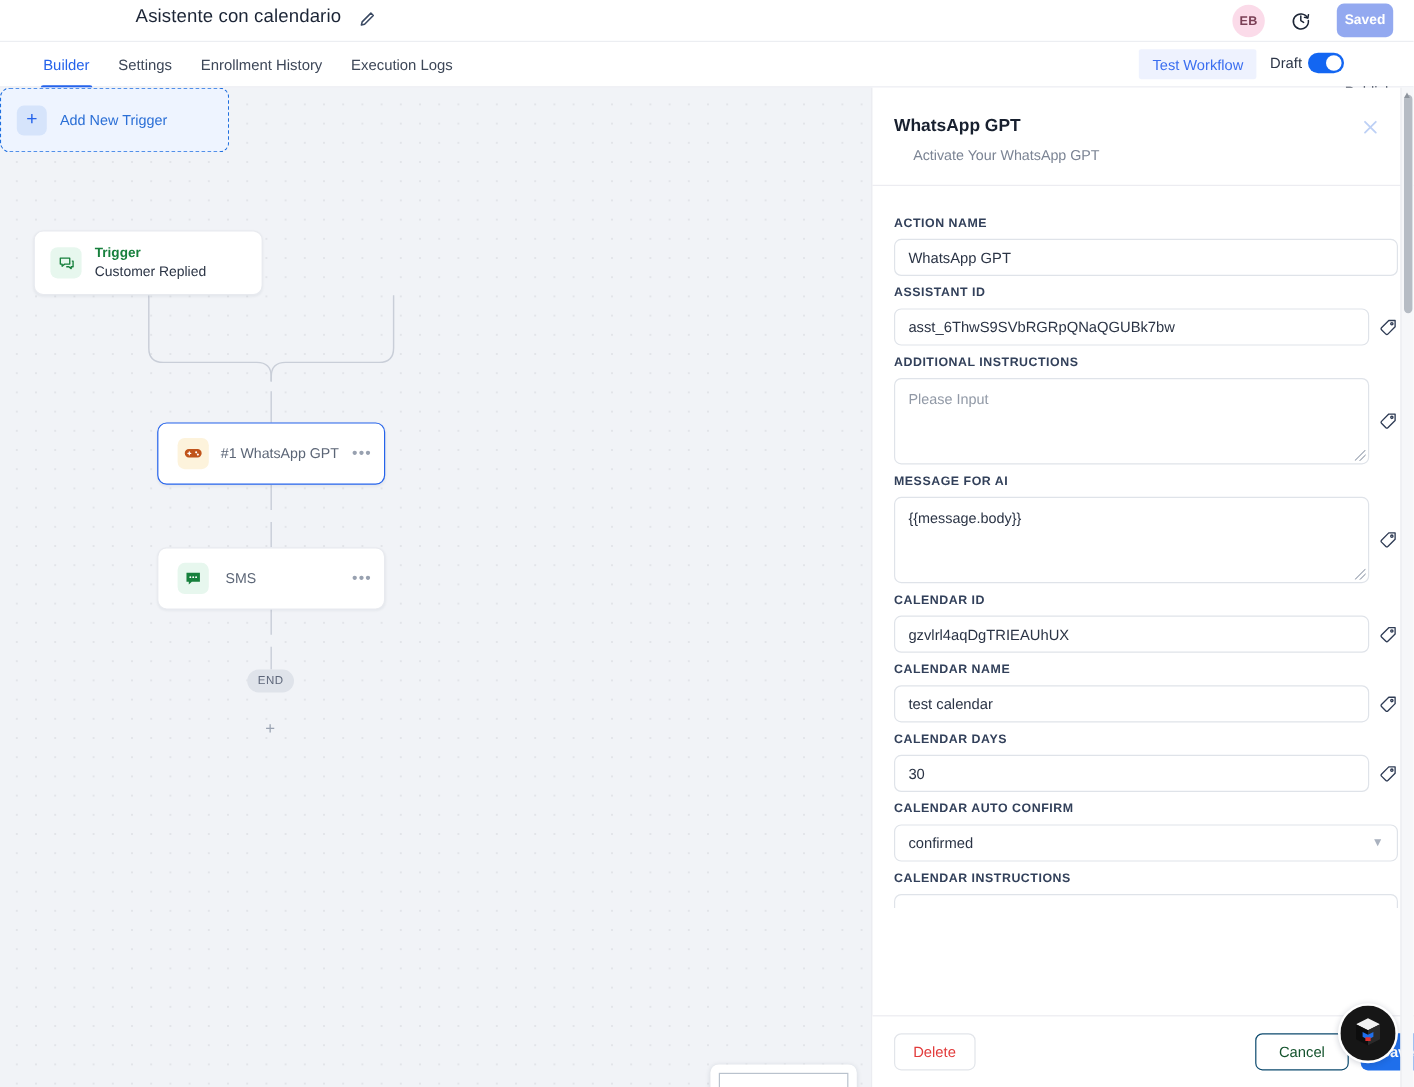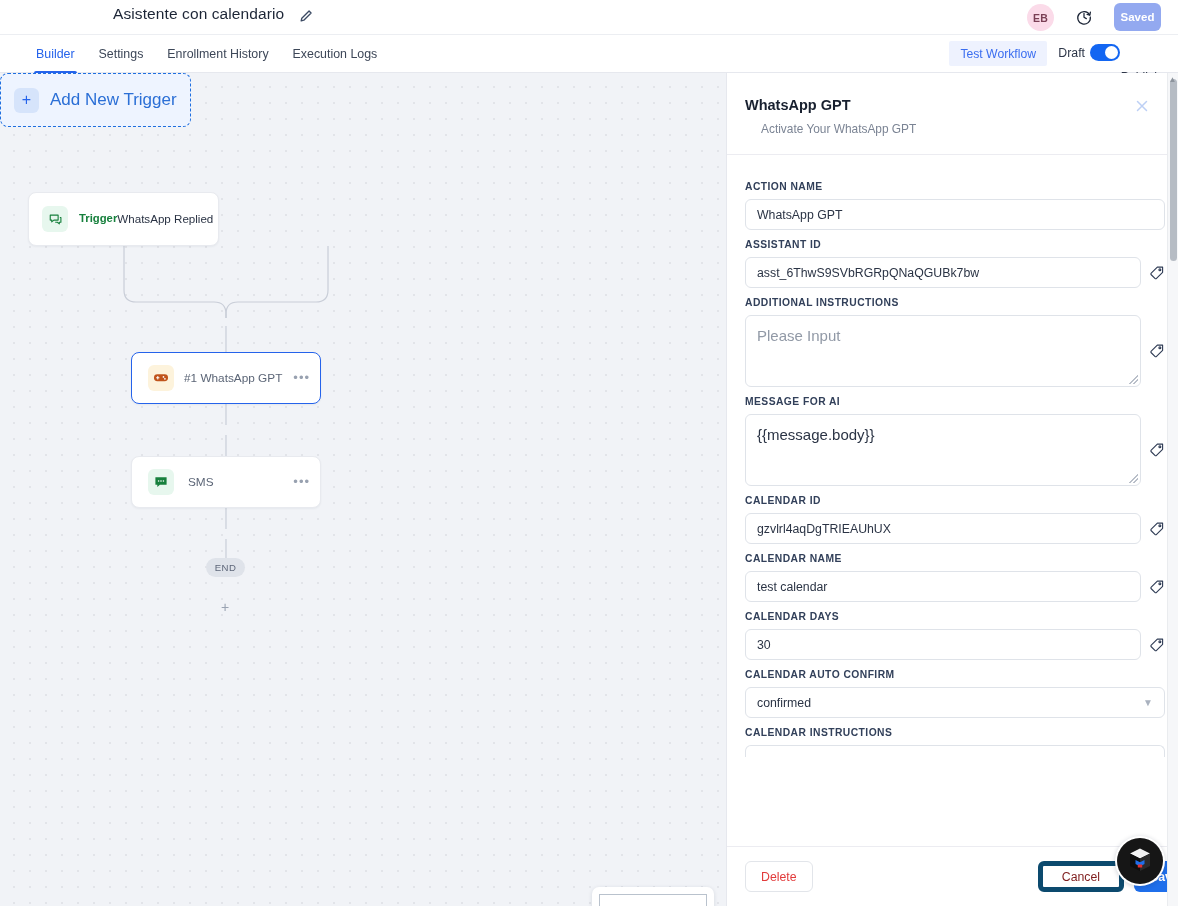--- a/index.html
+++ b/index.html
@@ -112,21 +112,21 @@
     display: flex; align-items: center;
     cursor: pointer;
   }
   .node.selected { border: 1.6px solid #2563eb; }
   .node-icon {
     width: 26px; height: 26px; border-radius: 6px;
     display: flex; align-items: center; justify-content: center;
     flex: 0 0 auto;
   }
   .node-icon svg { display: block; }
-  .node-texts { display: flex; flex-direction: row; justify-content: center; }
+  .node-texts { display: flex; flex-direction: column; justify-content: center; }
   .node-title { font-size: 11.3px; font-weight: 600; color: #17803d; line-height: 1.35; }
   .node-sub { font-size: 11.6px; color: #2a3344; line-height: 1.35; }
   .node-label { font-size: 11.8px; color: #5b6576; }
   .node-dots {
     position: absolute; right: 10px; top: 50%; transform: translateY(-50%);
     font-size: 13px; color: #98a1b0; letter-spacing: 1px; line-height: 0;
   }
 
   
   #trigger-node { left: 28px; top: 119px; width: 191px; height: 54px; padding-left: 13px; gap: 11px; }
@@ -135,21 +135,21 @@
     left: 232px; top: 119px; width: 191px; height: 54px;
     background: #eef4ff; border: 1.4px dashed #1f6fe0; border-radius: 8px;
     display: flex; align-items: center; padding-left: 13px; gap: 11px;
     box-shadow: none; cursor: pointer;
   }
   #add-trigger-node .plusbox {
     width: 25px; height: 25px; border-radius: 6px; background: #d6e4fb;
     display: flex; align-items: center; justify-content: center;
     color: #2563eb; font-size: 16px; line-height: 1;
   }
-  #add-trigger-node .at-label { font-size: 17px; color: #2b6fd6; }
+  #add-trigger-node .at-label { font-size: 12px; color: #2b6fd6; }
 
   #gpt-node { left: 131px; top: 279px; width: 190px; height: 52px; padding-left: 16px; gap: 10px; }
   #sms-node  { left: 131px; top: 383px; width: 190px; height: 52px; padding-left: 16px; gap: 14px; }
   .plus-marker {
     position: absolute; color: #9aa3b2; font-size: 14px; line-height: 1;
     user-select: none;
   }
   .end-pill {
     position: absolute; left: 206px; top: 485px;
     width: 39px; height: 19px; border-radius: 10px;
@@ -212,21 +212,21 @@
     flex: 1 1 auto; height: 31px; border: 1px solid #dfe3e9; border-radius: 6px;
     background: #fff; padding: 0 11px;
     font-size: 12.3px; color: #2b3445;
     font-family: "Liberation Sans", sans-serif;
     display: flex; align-items: center;
   }
   .inp.full { width: 100%; }
   .ta {
     flex: 1 1 auto; height: 72px; border: 1px solid #dfe3e9; border-radius: 6px;
     background: #fff; padding: 9px 11px;
-    font-size: 15px; color: #2b3445; line-height: 1.45;
+    font-size: 12px; color: #2b3445; line-height: 1.45;
     font-family: "Liberation Sans", sans-serif;
     position: relative; overflow: hidden;
   }
   .ta.placeholder { color: #9199a6; }
   .ta::after {
     content: ""; position: absolute; right: 2px; bottom: 2px;
     width: 9px; height: 9px;
     background:
       linear-gradient(135deg, transparent 46%, #b9bfc9 46%, #b9bfc9 56%, transparent 56%),
       linear-gradient(135deg, transparent 68%, #b9bfc9 68%, #b9bfc9 78%, transparent 78%);
@@ -248,21 +248,21 @@
     position: absolute; bottom: 0; left: 0; width: 527px; height: 60px;
     background: #ffffff; border-top: 1px solid #ececf1;
     display: flex; align-items: center; padding: 0 18px;
   }
   .btn {
     height: 31px; border-radius: 6px; font-size: 12.3px;
     font-family: "Liberation Sans", sans-serif; cursor: pointer;
     display: flex; align-items: center; justify-content: center;
   }
   .btn-delete { border: 1px solid #e2e5ea; background: #fff; color: #e23b3b; padding: 0 15px; }
-  .btn-cancel { border: 5px solid #0c4a6e; background: #fff; color: #7f1d1d; padding: 0 19px; margin-left: auto; }
+  .btn-cancel { border: 1px solid #0c4a6e; background: #fff; color: #14532d; padding: 0 19px; margin-left: auto; }
   .btn-save { border: none; background: #1f6feb; color: #fff; font-weight: 700; padding: 0 16px; margin-left: 10px; }
 
   
   .logo-badge {
     position: absolute; right: 13px; bottom: 20px;
     width: 50px; height: 50px; border-radius: 50%;
     background: #ffffff;
     box-shadow: 0 1px 5px rgba(20,30,60,.2);
     display: flex; align-items: center; justify-content: center;
     overflow: hidden; cursor: pointer;
@@ -333,21 +333,21 @@
 
   <div class="node" id="trigger-node">
     <div class="node-icon" style="background:#e7f7ee;">
       <svg width="15" height="15" viewBox="0 0 20 20" fill="none" stroke="#17803d" stroke-width="1.5" stroke-linejoin="round">
         <path d="M3 4.2h10.5v6.6H7.8L5 13.1v-2.3H3z"></path>
         <path d="M15.8 7.4h1.4v6.3h-2.1v2.1l-2.6-2.1H9.6"></path>
       </svg>
     </div>
     <div class="node-texts">
       <div class="node-title">Trigger</div>
-      <div class="node-sub">WhatsApp Replied</div>
+      <div class="node-sub">Customer Replied</div>
     </div>
   </div>
 
   <div id="add-trigger-node">
     <div class="plusbox">+</div>
     <div class="at-label">Add New Trigger</div>
   </div>
 
   <div class="plus-marker" style="left:221px; top:314px;">+</div>
 

